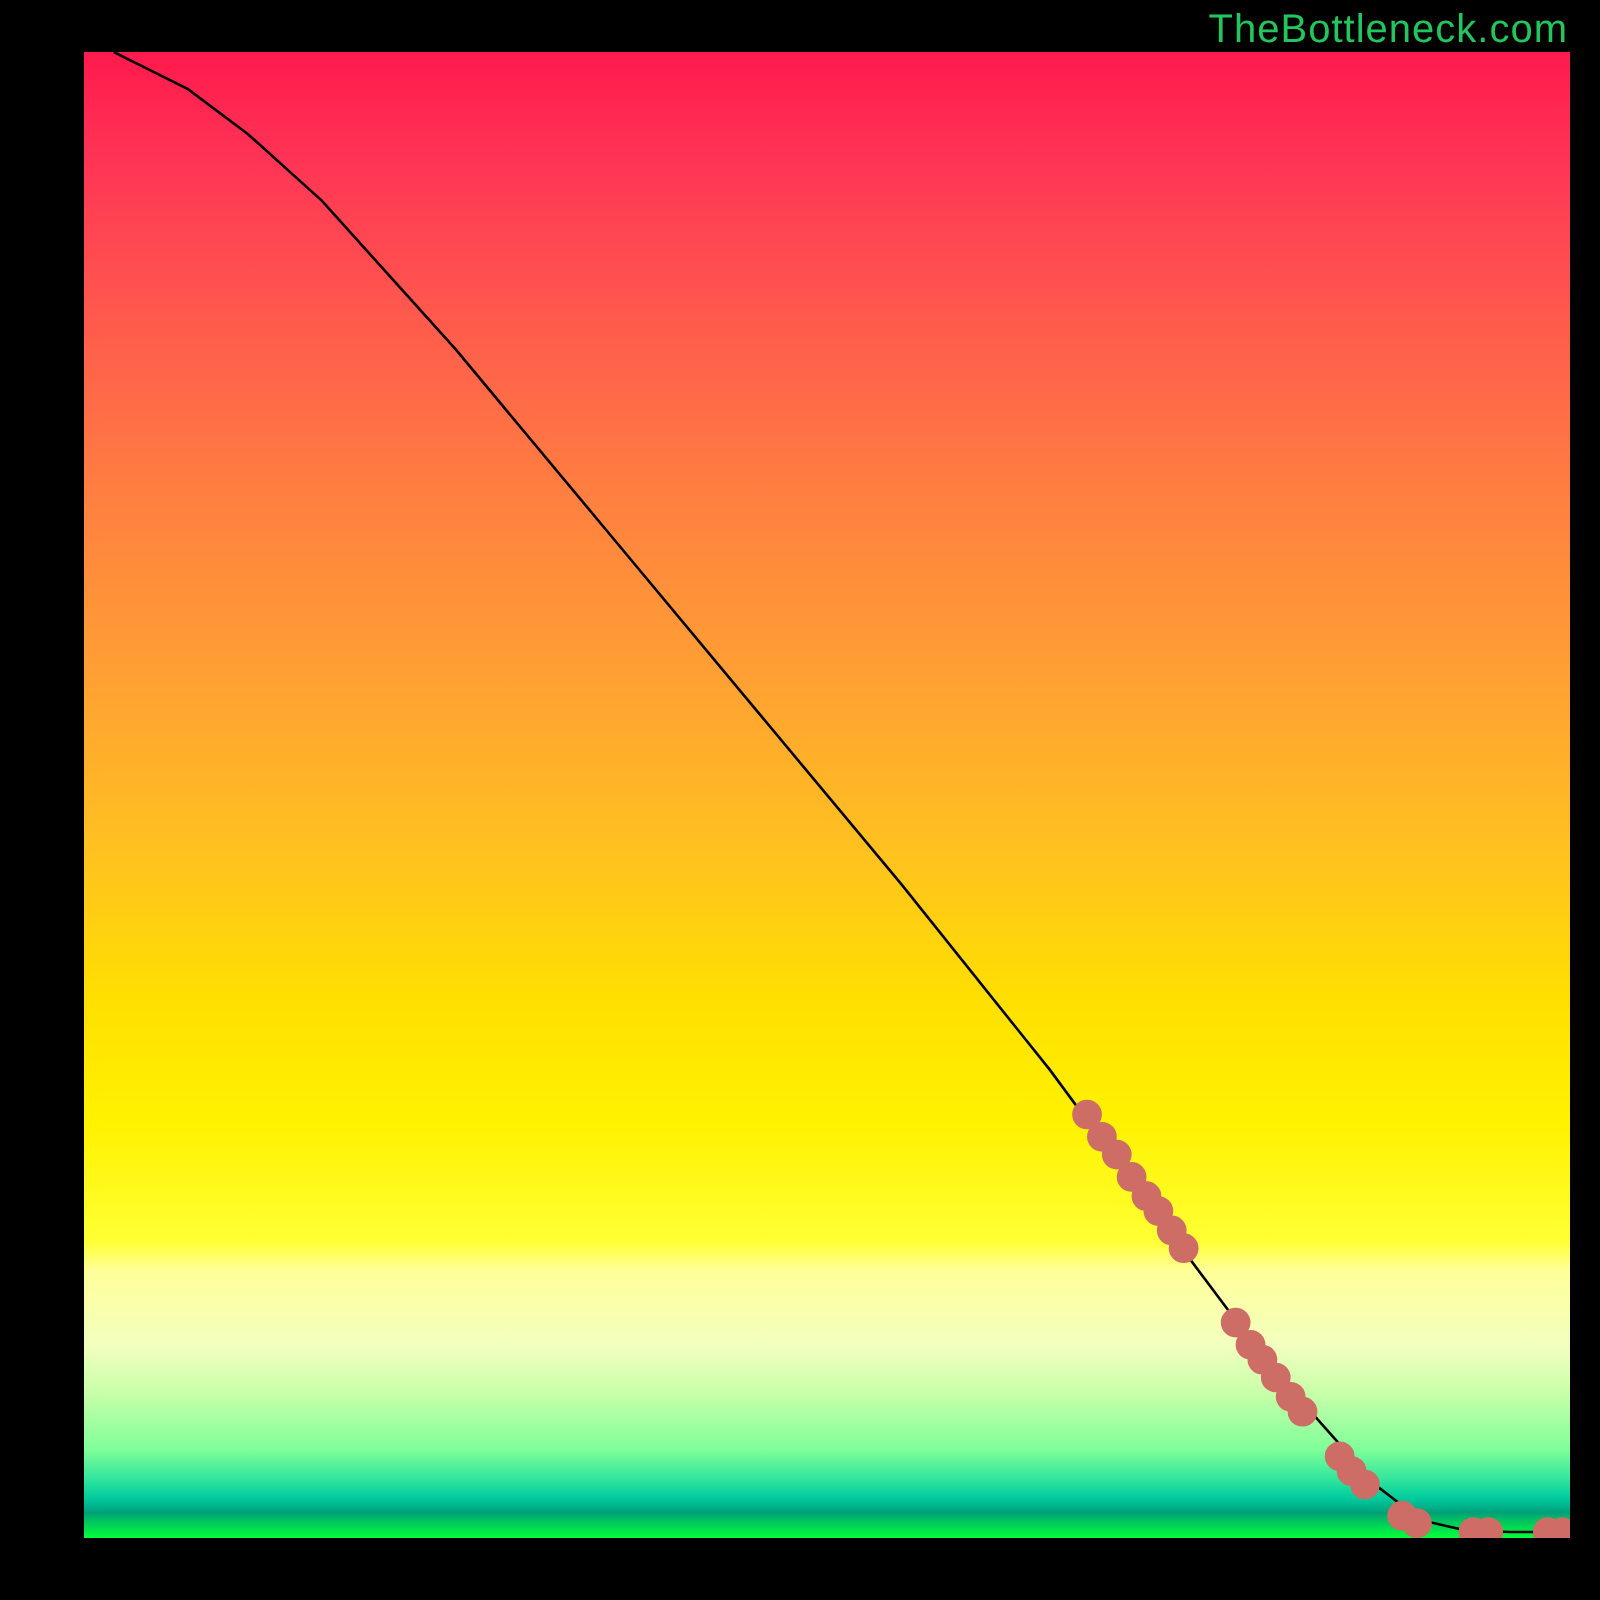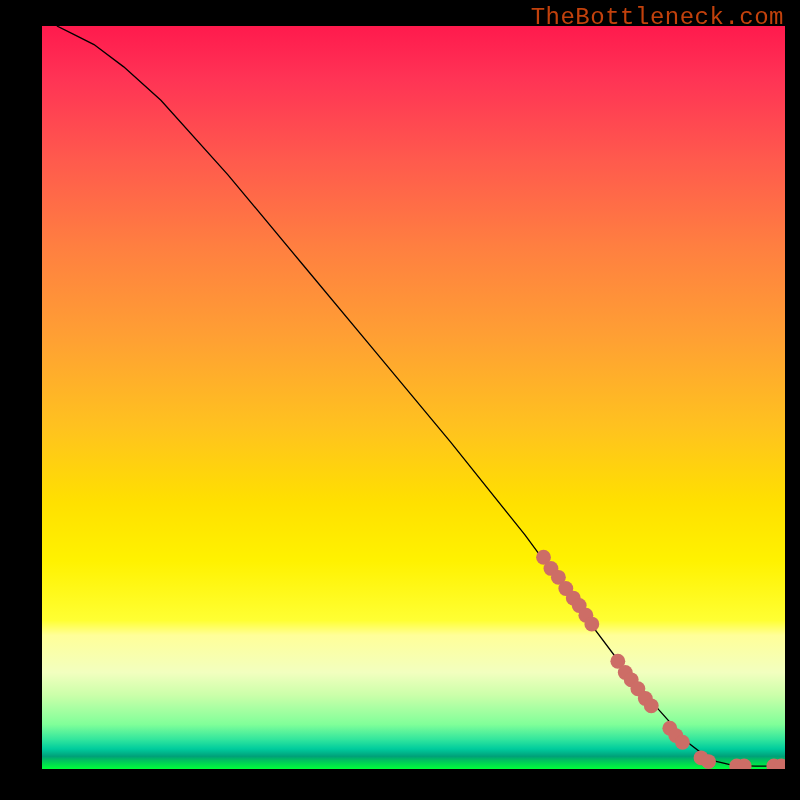--- a/index.html
+++ b/index.html
@@ -47,25 +47,24 @@
       #00a078 98.3%,
       #00c060 98.8%,
       #00e04d 99.4%,
       #00ff3a 100%
     );
   }
   .watermark {
     position: absolute;
     top: 4px;
     right: 16px;
-    color: #c2410c;
-    font-size: 24px;
+    color: #22c55e;
+    font-size: 20px;
     font-weight: 500;
     letter-spacing: 0.5px;
-    font-family: Liberation Mono, monospace;
   }
   .curve {
     position: absolute;
     top: 0;
     left: 0;
     width: 743px;
     height: 743px;
     pointer-events: none;
   }
 </style>

